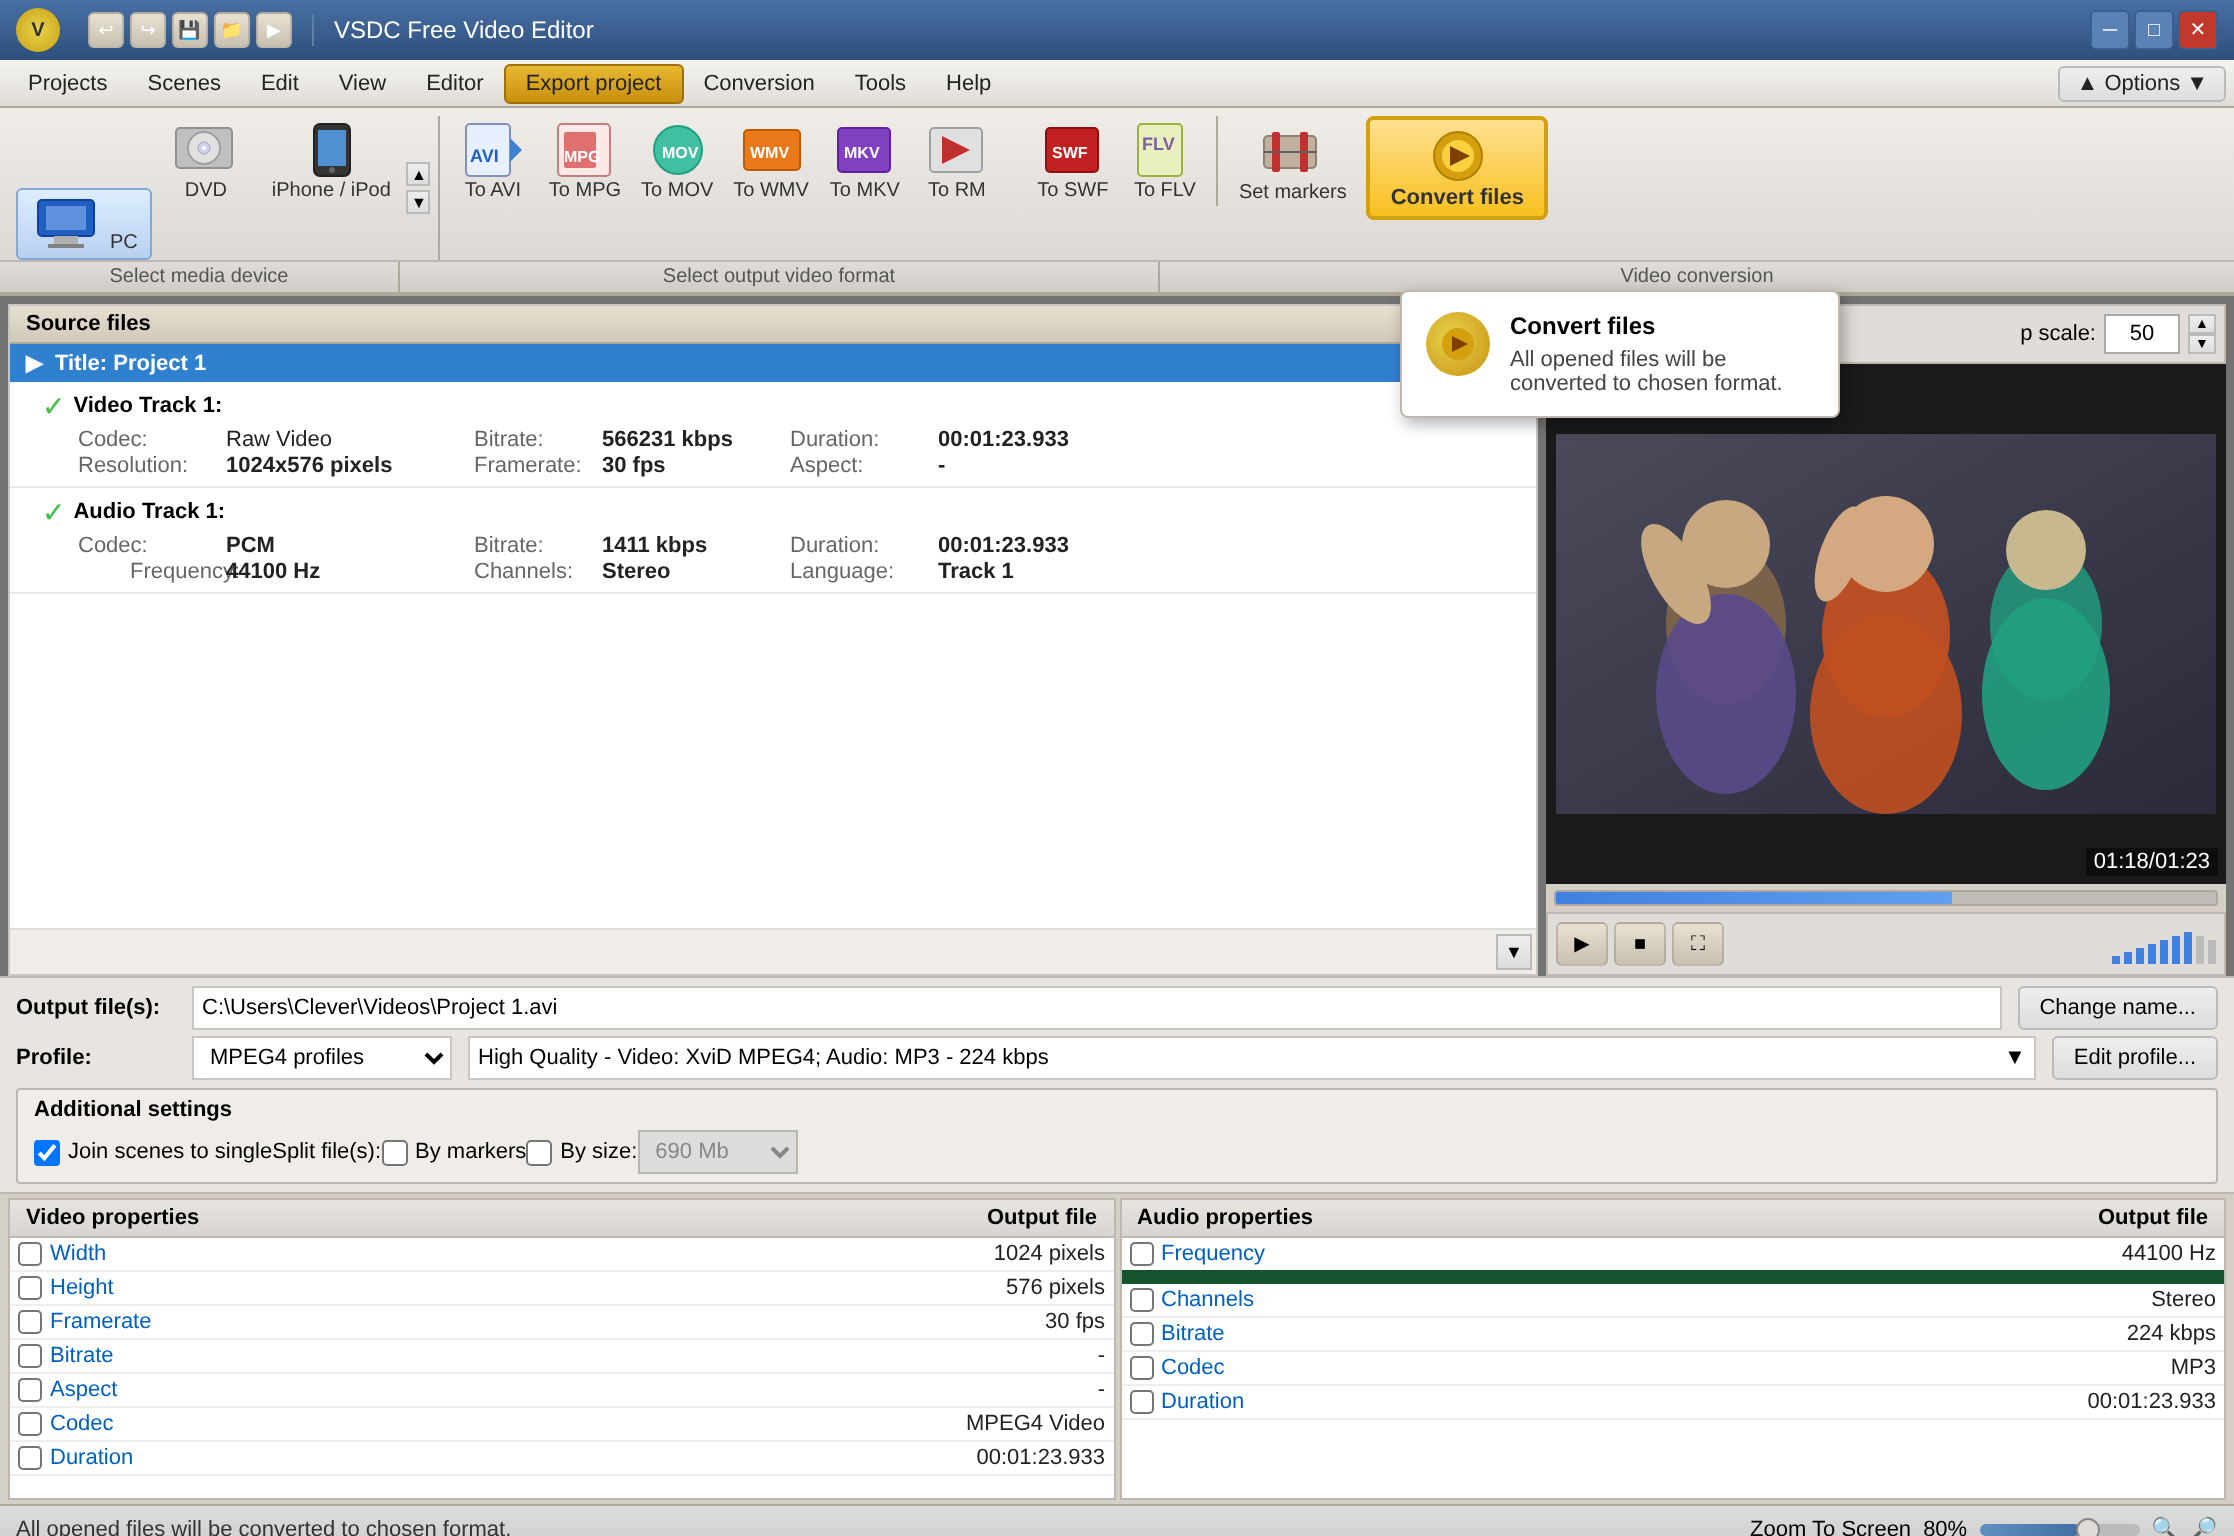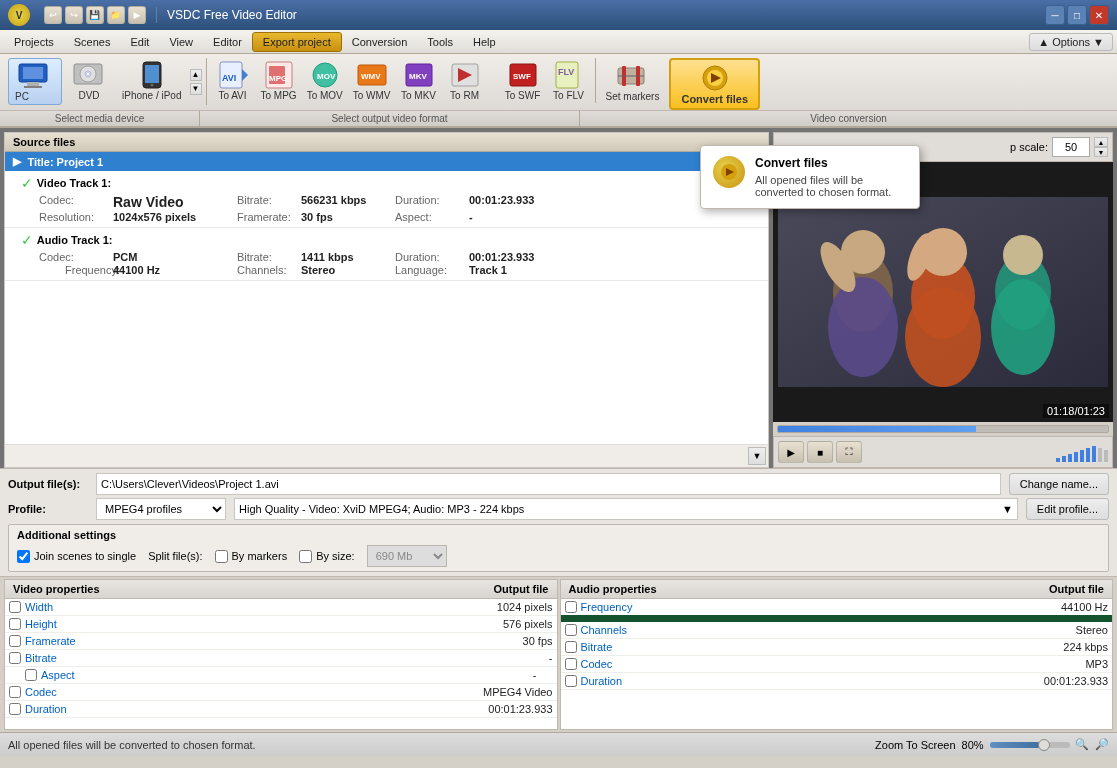--- a/index.html
+++ b/index.html
@@ -64,21 +64,21 @@
       Options
       <span>▼</span>
     </div>
   </div>
 </div>
 
 <div style="background: linear-gradient(to bottom, #f0ede8, #d8d5d0); border-bottom: 2px solid #b0a898; display:flex; flex-direction:column;">
   <div style="display:flex; align-items:flex-start; padding: 4px 4px 0;">
 
     <div style="display:flex; align-items:flex-start; padding: 0 4px; border-right: 1px solid #b0a898; gap:2px;">
-      <div style="display:flex; flex-direction:column; align-items:flex-start; padding:2px 6px; cursor:pointer; background: linear-gradient(to bottom, #ddeeff, #b8d0f0); border: 1px solid #80a8d8; border-radius:3px; min-width:54px;">
+      <div style="display:flex; flex-direction:row; align-items:flex-end; padding:2px 6px; cursor:pointer; background: linear-gradient(to bottom, #ddeeff, #b8d0f0); border: 1px solid #80a8d8; border-radius:3px; min-width:54px;margin-top:36px;">
         <div style="width:40px;height:30px;display:flex;align-items:center;justify-content:center;">
           <svg width="36" height="28" viewBox="0 0 36 28">
             <rect x="2" y="2" width="28" height="18" rx="2" fill="#2060c0" stroke="#1040a0" stroke-width="1"></rect>
             <rect x="6" y="5" width="20" height="12" fill="#6090e0"></rect>
             <rect x="10" y="20" width="12" height="4" fill="#b0b0b0"></rect>
             <rect x="7" y="24" width="18" height="2" fill="#808080"></rect>
           </svg>
         </div>
         <span style="font-size:10px;color:#333;">PC</span>
       </div>
@@ -237,21 +237,21 @@
         <span>Title: Project 1</span>
       </div>
 
       <div style="padding:4px 8px 4px 16px; border-bottom:1px solid #e8e8e8;">
         <div style="display:flex;align-items:center;gap:4px;margin-bottom:3px;">
           <span style="color:#40c040;font-size:14px;">✓</span>
           <span style="font-weight:bold;font-size:11px;">Video Track 1:</span>
         </div>
         <div style="display:grid;grid-template-columns:70px 120px 60px 90px 70px 100px;gap:1px 4px;padding-left:18px;">
           <span style="color:#666;font-size:11px;">Codec:</span>
-          <span style="color:#222;font-size:14px;font-weight:bold;">Raw Video</span>
+          <span style="color:#222;font-size:11px;font-weight:normal;">Raw Video</span>
           <span style="color:#666;font-size:11px;">Bitrate:</span>
           <span style="color:#222;font-size:11px;font-weight:bold;">566231 kbps</span>
           <span style="color:#666;font-size:11px;">Duration:</span>
           <span style="color:#222;font-size:11px;font-weight:bold;">00:01:23.933</span>
           <span style="color:#666;font-size:11px;">Resolution:</span>
           <span style="color:#222;font-size:11px;font-weight:bold;">1024x576 pixels</span>
           <span style="color:#666;font-size:11px;">Framerate:</span>
           <span style="color:#222;font-size:11px;font-weight:bold;">30 fps</span>
           <span style="color:#666;font-size:11px;">Aspect:</span>
           <span style="color:#222;font-size:11px;font-weight:bold;">-</span>
@@ -367,21 +367,21 @@
     </select>
     <div style="flex:1;height:22px;border:1px solid #a0989090;font-size:11px;padding:2px 4px;background:white;display:flex;align-items:center;justify-content:space-between;">
       <span>High Quality - Video: XviD MPEG4; Audio: MP3 - 224 kbps</span>
       <span>▼</span>
     </div>
     <button style="height:22px;padding:0 10px;background:linear-gradient(to bottom,#eee,#ddd);border:1px solid #bbb;border-radius:3px;font-size:11px;cursor:pointer;">Edit profile...</button>
   </div>
 
   <div style="border:1px solid #c0b8b0;background:#f0ede8;padding:4px 8px;border-radius:2px;">
     <div style="font-size:11px;font-weight:bold;margin-bottom:4px;">Additional settings</div>
-    <div style="display:flex;align-items:center;gap:12px;">
+    <div style="display:flex;align-items:center;">
       <label style="display:flex;align-items:center;gap:4px;font-size:11px;">
         <input type="checkbox" checked="" style="width: 13px; height: 13px;">
         <span>Join scenes to single</span>
       </label>
       <span style="font-size:11px;">Split file(s):</span>
       <label style="display:flex;align-items:center;gap:4px;font-size:11px;">
         <input type="checkbox" style="width: 13px; height: 13px;">
         <span>By markers</span>
       </label>
       <label style="display:flex;align-items:center;gap:4px;font-size:11px;">
@@ -416,21 +416,21 @@
       <div style="display:flex;align-items:center;padding:2px 4px;border-bottom:1px solid #f0eee8;">
         <input type="checkbox" style="width: 12px; height: 12px; margin-right: 4px;">
         <span style="flex:1;font-size:11px;color:#0060c0;">Framerate</span>
         <span style="font-size:11px;color:#222;">30 fps</span>
       </div>
       <div style="display:flex;align-items:center;padding:2px 4px;border-bottom:1px solid #f0eee8;">
         <input type="checkbox" style="width: 12px; height: 12px; margin-right: 4px;">
         <span style="flex:1;font-size:11px;color:#0060c0;">Bitrate</span>
         <span style="font-size:11px;color:#222;">-</span>
       </div>
-      <div style="display:flex;align-items:flex-end;padding:2px 20px;border-bottom:1px solid #f0eee8;">
+      <div style="display:flex;align-items:flex-end;padding:2px 4px;border-bottom:1px solid #f0eee8;">
         <input type="checkbox" style="width: 12px; height: 12px; margin-right: 4px;">
         <span style="flex:1;font-size:11px;color:#0060c0;">Aspect</span>
         <span style="font-size:11px;color:#222;">-</span>
       </div>
       <div style="display:flex;align-items:center;padding:2px 4px;border-bottom:1px solid #f0eee8;">
         <input type="checkbox" style="width: 12px; height: 12px; margin-right: 4px;">
         <span style="flex:1;font-size:11px;color:#0060c0;">Codec</span>
         <span style="font-size:11px;color:#222;">MPEG4 Video</span>
       </div>
       <div style="display:flex;align-items:center;padding:2px 4px;border-bottom:1px solid #f0eee8;">

